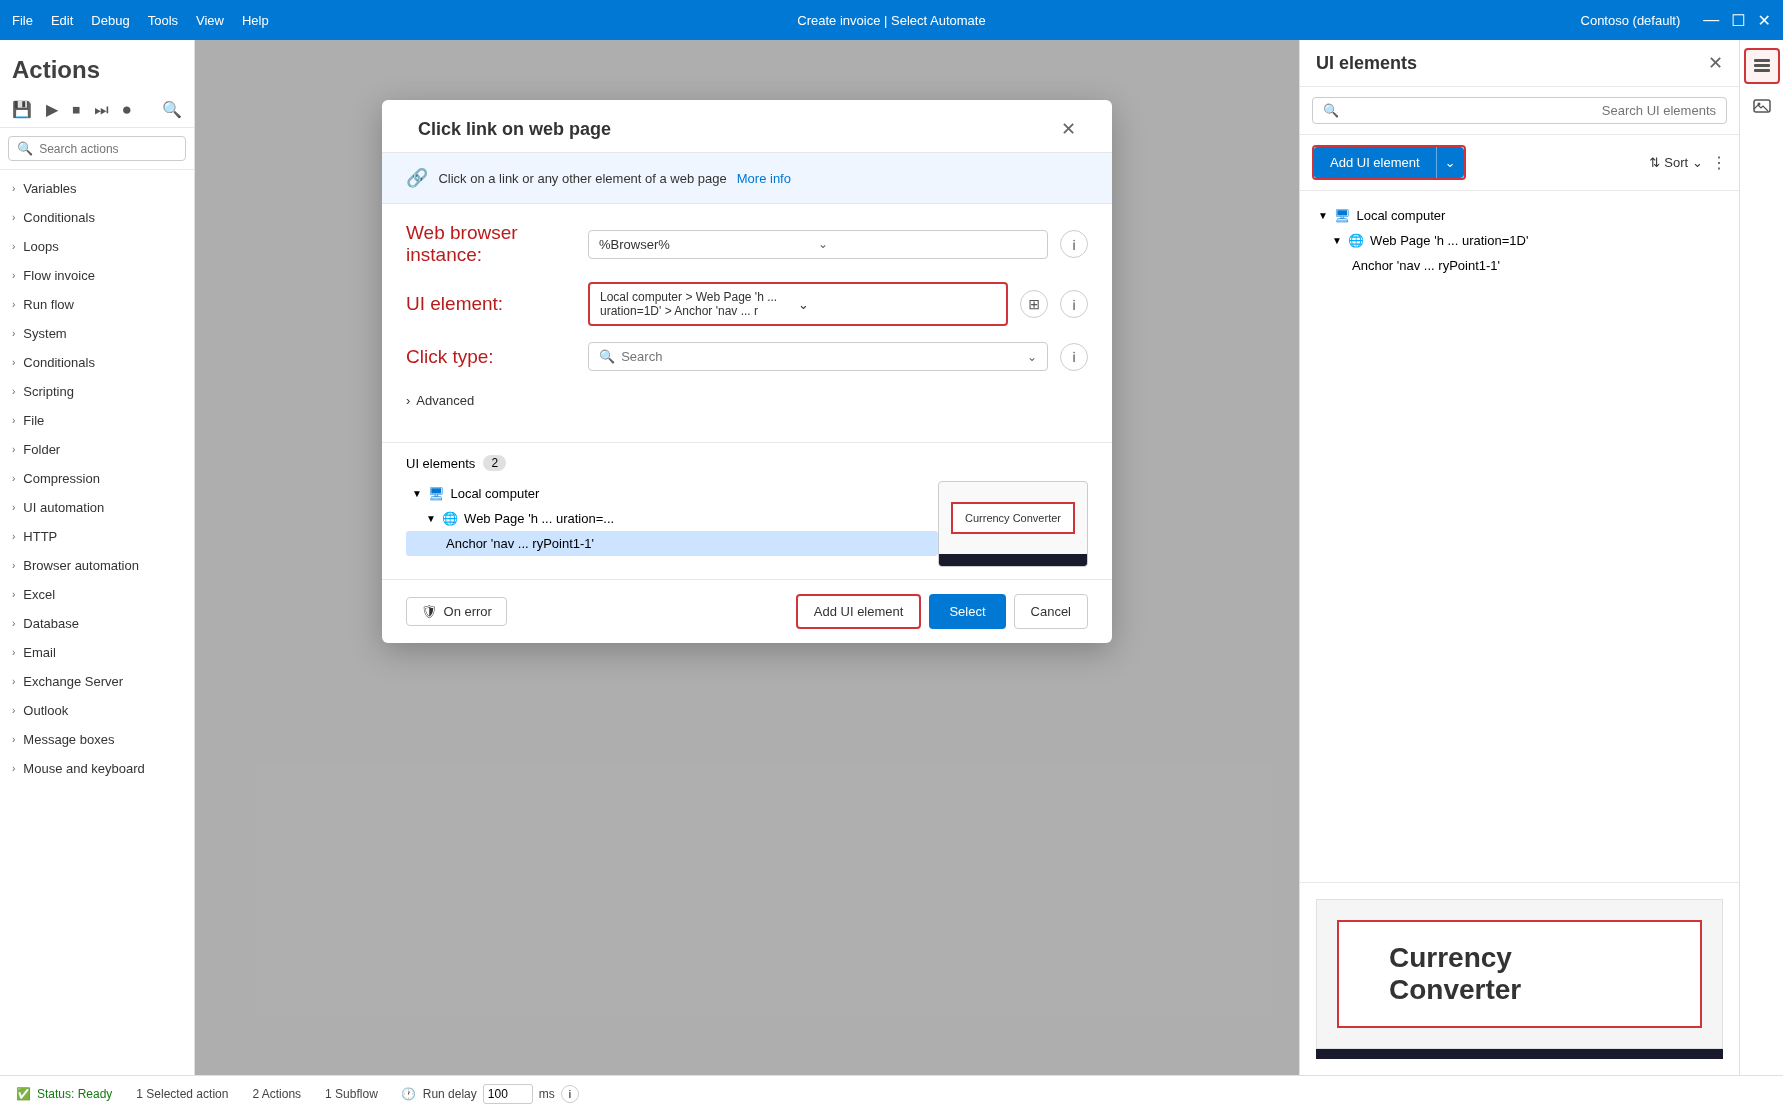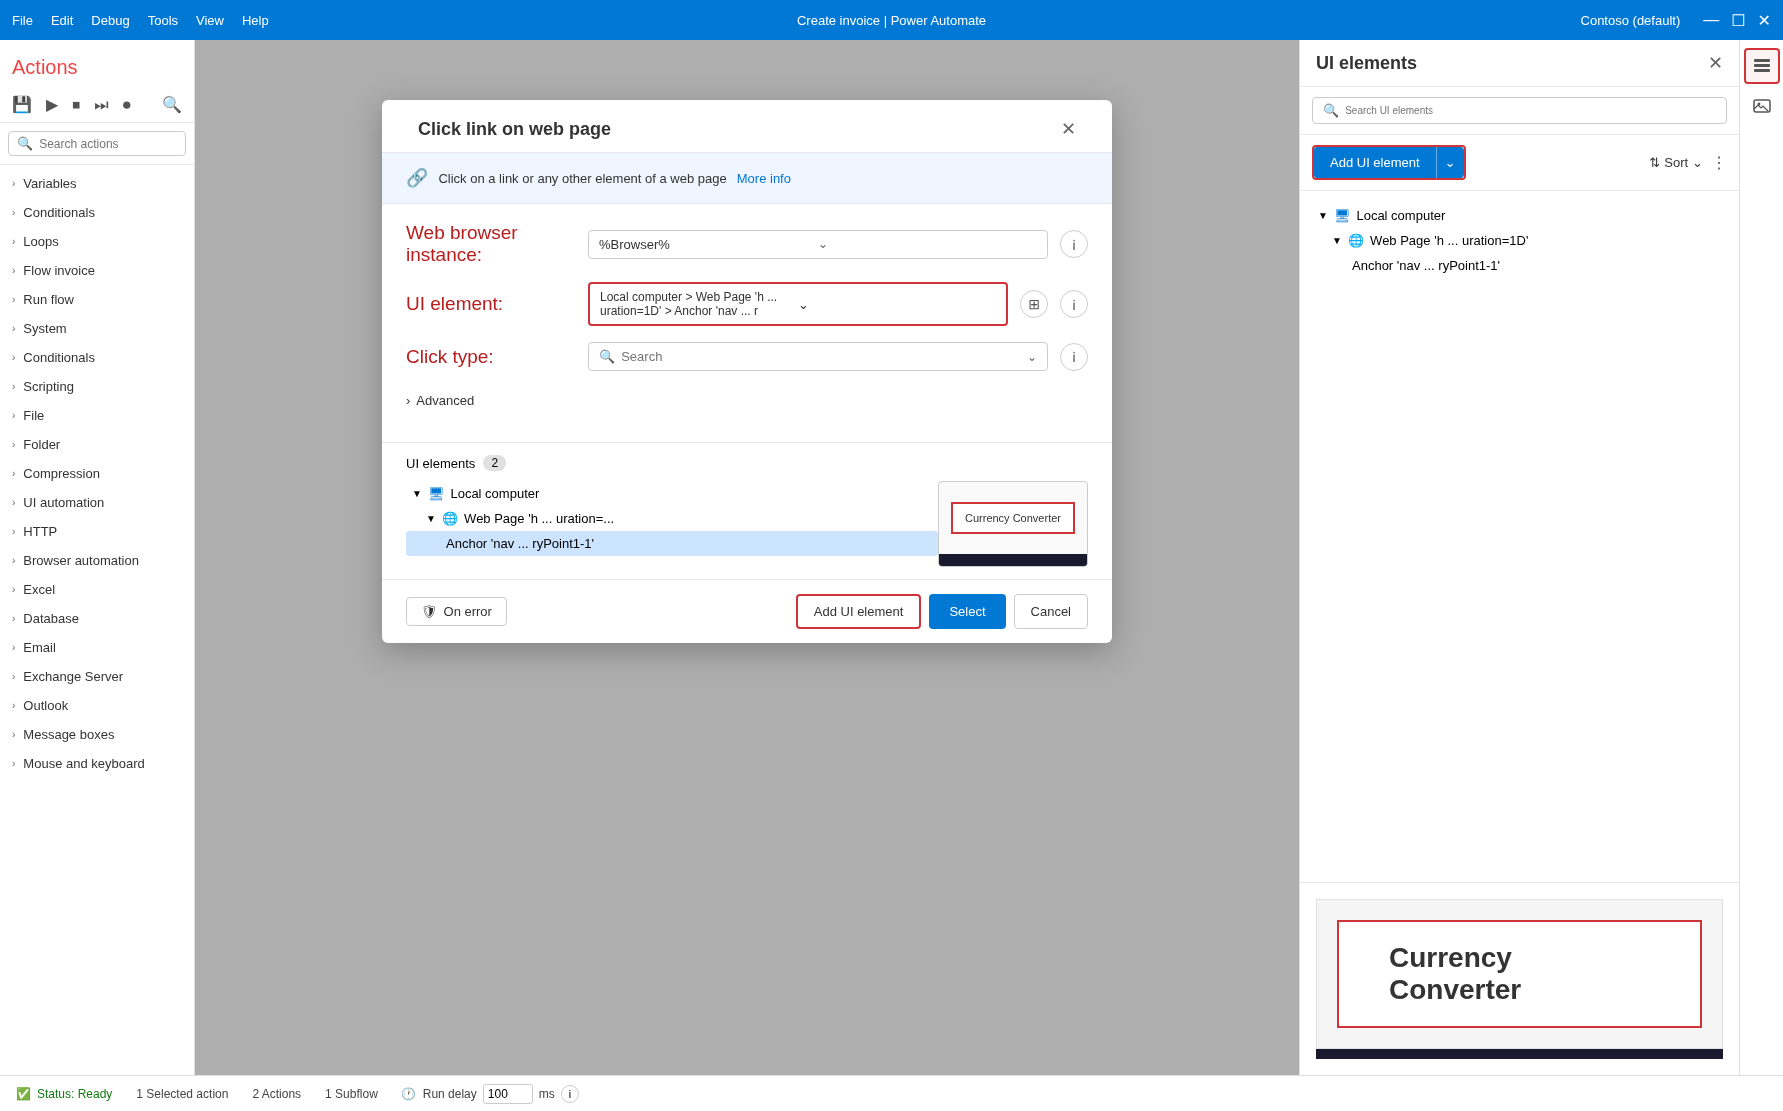--- a/index.html
+++ b/index.html
@@ -16,21 +16,21 @@
     .title-bar-title { position: absolute; left: 50%; transform: translateX(-50%); font-size: 13px; }
     .title-bar-right { margin-left: auto; display: flex; align-items: center; gap: 23px; }
     .title-bar-controls { display: flex; gap: 12px; }
     .title-bar-controls span { font-size: 16px; cursor: pointer; }
 
     
     .main-container { display: flex; height: calc(1111px - 40px - 36px); }
 
     
     .actions-panel { width: 195px; background: white; border-right: 1px solid #e0e0e0; display: flex; flex-direction: column; }
-    .actions-header { padding: 16px 12px 8px; font-size: 20px; font-weight: 400; color: #ef4444; }
+    .actions-header { padding: 16px 12px 8px; font-size: 24px; font-weight: 700; color: #404040; }
     .actions-toolbar { display: flex; padding: 4px 8px; gap: 6px; border-bottom: 1px solid #e8e8e8; }
     .actions-toolbar button { background: none; border: none; cursor: pointer; font-size: 16px; color: #555; padding: 4px; }
     .actions-search { padding: 8px; border-bottom: 1px solid #e8e8e8; }
     .actions-search-box { display: flex; align-items: center; gap: 6px; border: 1px solid #ccc; border-radius: 4px; padding: 4px 8px; }
     .actions-search-box input { border: none; outline: none; font-size: 12px; width: 100%; background: transparent; }
     .actions-list { overflow-y: auto; flex: 1; padding: 4px 0; }
     .actions-item { display: flex; align-items: center; gap: 8px; padding: 7px 12px; cursor: pointer; color: #333; }
     .actions-item .chevron { font-size: 10px; color: #666; }
 
     
@@ -42,21 +42,21 @@
     .run-delay { display: flex; align-items: center; gap: 6px; }
     .run-delay input { width: 50px; border: 1px solid #ccc; border-radius: 3px; padding: 2px 4px; font-size: 12px; }
 
     
     .ui-elements-panel { width: 440px; background: white; border-left: 1px solid #e0e0e0; display: flex; flex-direction: column; }
     .ui-elements-header { display: flex; align-items: center; justify-content: space-between; padding: 12px 16px; border-bottom: 1px solid #e8e8e8; }
     .ui-elements-header-title { font-size: 18px; font-weight: 600; color: #333; }
     .ui-elements-header-actions { display: flex; align-items: center; gap: 8px; }
     .ui-elements-search { padding: 10px 12px; border-bottom: 1px solid #e8e8e8; }
     .ui-elements-search-box { display: flex; align-items: center; gap: 6px; border: 1px solid #ccc; border-radius: 4px; padding: 5px 10px; }
-    .ui-elements-search-box input { border: none; outline: none; font-size: 10px; width: 100%; }
+    .ui-elements-search-box input { border: none; outline: none; font-size: 13px; width: 100%; text-align: right; }
     .ui-elements-toolbar { display: flex; align-items: center; padding: 10px 12px; gap: 8px; border-bottom: 1px solid #e8e8e8; }
     .add-ui-btn { background: #0078d4; color: white; border: none; padding: 8px 16px; border-radius: 4px; font-size: 13px; cursor: pointer; display: flex; align-items: center; gap: 4px; }
     .add-ui-btn-dropdown { background: #0078d4; color: white; border: none; border-left: 1px solid rgba(255,255,255,0.4); padding: 8px 8px; border-radius: 0 4px 4px 0; cursor: pointer; }
     .sort-btn { display: flex; align-items: center; gap: 4px; background: none; border: none; cursor: pointer; color: #333; font-size: 13px; margin-left: auto; }
     .more-btn { background: none; border: none; cursor: pointer; font-size: 16px; color: #555; }
     .ui-elements-tree { padding: 12px; flex: 1; overflow-y: auto; }
     .tree-item { display: flex; align-items: center; gap: 6px; padding: 5px 6px; cursor: pointer; border-radius: 3px; }
     .tree-item-indent1 { padding-left: 20px; }
     .tree-item-indent2 { padding-left: 40px; background: #e8f0fe; border-radius: 3px; }
 
@@ -122,21 +122,21 @@
 
 <div class="title-bar">
   <div class="title-bar-menu">
     <span>File</span>
     <span>Edit</span>
     <span>Debug</span>
     <span>Tools</span>
     <span>View</span>
     <span>Help</span>
   </div>
-  <div class="title-bar-title">Create invoice | Power Automate</div>
+  <div class="title-bar-title">Create invoice | Select Automate</div>
   <div class="title-bar-right">
     <span style="font-size:13px;">Contoso (default)</span>
     <div class="title-bar-controls">
       <span>—</span>
       <span>☐</span>
       <span>✕</span>
     </div>
   </div>
 </div>
 

